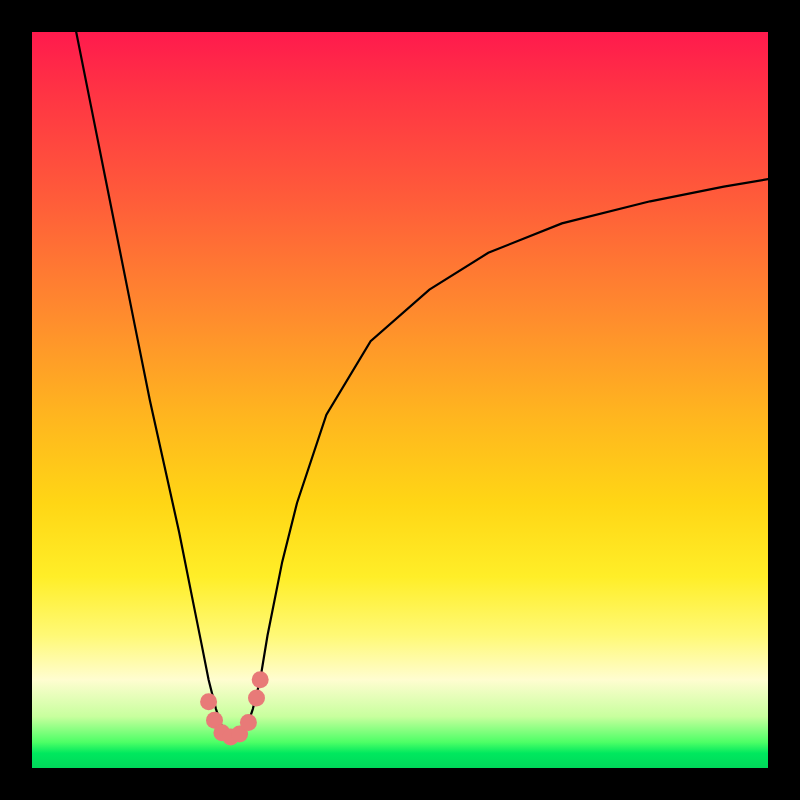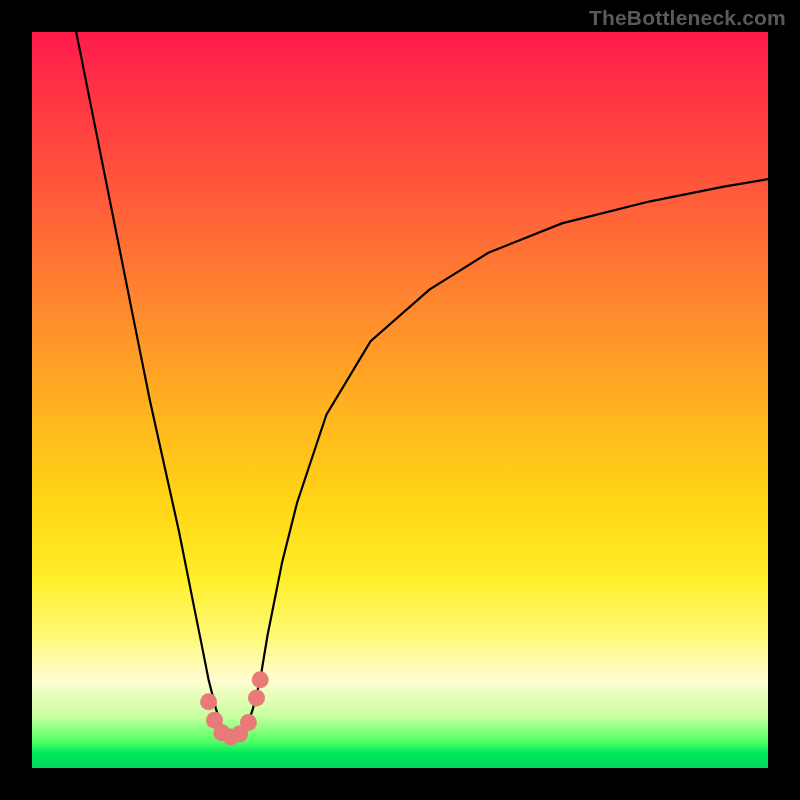--- a/index.html
+++ b/index.html
@@ -69,21 +69,20 @@
   }
   .dot {
     fill: #e87a78;
     stroke: none;
   }
 </style>
 </head>
 <body>
 
 <div class="frame">
-  <div class="watermark">TheBottleneck.com</div>
 
   <div class="plot">
     <svg class="curve" viewBox="0 0 736 736">
       <path id="curve-path" class="curve-path" d="M44.2 0.0 L58.9 73.6 L73.6 147.2 L88.3 220.8 L103.0 294.4 L117.8 368.0 L132.5 434.2 L147.2 500.5 L161.9 574.1 L169.3 610.9 L176.6 647.7 L184.0 677.1 L191.4 699.2 L198.7 706.6 L206.1 706.6 L213.4 699.2 L220.8 677.1 L228.2 647.7 L235.5 603.5 L250.2 529.9 L265.0 471.0 L294.4 382.7 L338.6 309.1 L397.4 257.6 L456.3 220.8 L529.9 191.4 L618.2 169.3 L691.8 154.6 L736.0 147.2"></path>
       <g id="marker-group">
           <circle cx="176.6" cy="669.8" r="8.5" class="dot"></circle>
           <circle cx="182.5" cy="688.2" r="8.5" class="dot"></circle>
           <circle cx="189.9" cy="700.7" r="8.5" class="dot"></circle>
           <circle cx="198.7" cy="705.1" r="8.5" class="dot"></circle>
           <circle cx="207.6" cy="702.1" r="8.5" class="dot"></circle>

